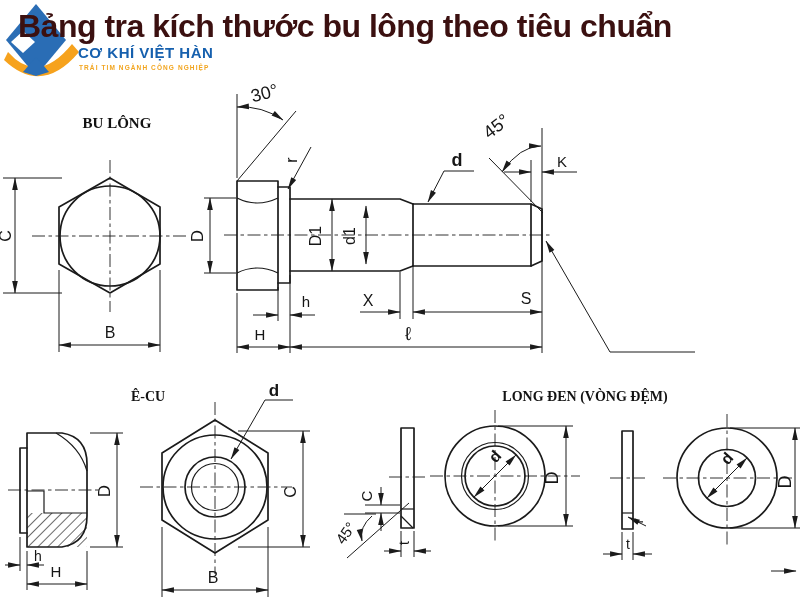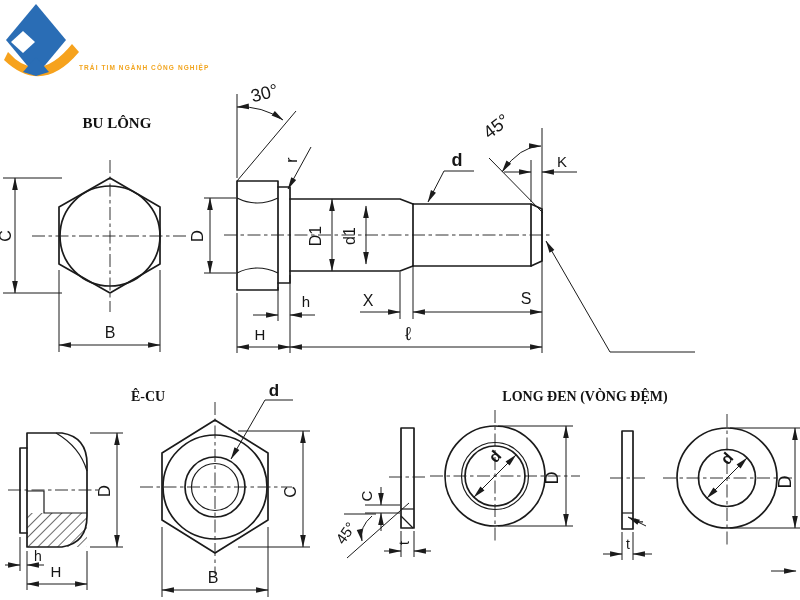--- a/index.html
+++ b/index.html
@@ -30,21 +30,23 @@
 <body>
 
 <div id="stage">
 
   <svg class="logo-mark" width="80" height="80" viewBox="0 0 80 80">
     <polygon points="34,2 64,38 34,74 4,38" fill="#2a6db5"></polygon>
     <polygon points="21,29 33,40 21,51 9,40" fill="#ffffff"></polygon>
     <path d="M6,50 Q36,84 70,42 L77,50 Q40,94 2,58 Z" fill="#f6a21d"></path>
     <polygon points="34,55 47,70 34,74 21,70" fill="#2a6db5"></polygon>
   </svg>
+  <div class="logo-name">CƠ KHÍ VIỆT HÀN</div>
   <div class="logo-tag">TRÁI TIM NGÀNH CÔNG NGHIỆP</div>
+  <h1 class="page-title">Bảng tra kích thước bu lông theo tiêu chuẩn</h1>
 
   <svg id="draw" width="800" height="600" viewBox="0 0 800 600">
     <defs>
       <marker id="ar" viewBox="0 0 12 6" refX="11.5" refY="3" markerWidth="13" markerHeight="6.5" orient="auto-start-reverse">
         <path d="M0.5,0.4 L12,3 L0.5,5.6 Z" fill="#1b1b1b"></path>
       </marker>
       <pattern id="hatch" width="7" height="7" patternUnits="userSpaceOnUse" patternTransform="rotate(45 0 0)">
         <line x1="0" y1="0" x2="0" y2="7" stroke="#1b1b1b" stroke-width="1.3"></line>
       </pattern>
     </defs>

